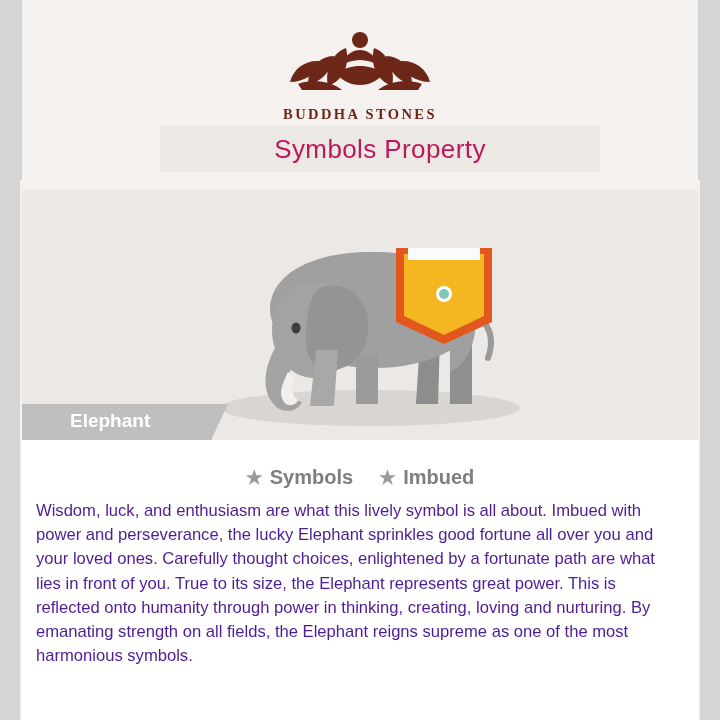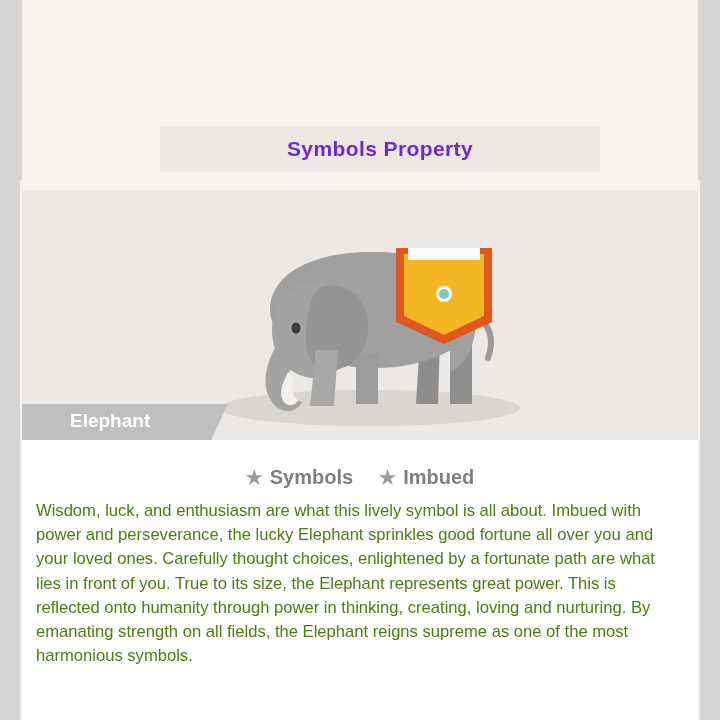--- a/index.html
+++ b/index.html
@@ -108,23 +108,23 @@
     left: 138px;
     top: 126px;
     width: 440px;
     height: 46px;
     background: #ece8e4;
     display: flex;
     align-items: center;
     justify-content: center;
   }
   .title-text {
-    font-size: 21px;
-    font-weight: bold;
-    color: #6d28d9;
+    font-size: 26px;
+    font-weight: normal;
+    color: #be185d;
     letter-spacing: 0.4px;
   }
 
   
   .image-band {
     position: absolute;
     left: 22px;
     top: 190px;
     width: 676px;
     height: 250px;
@@ -191,37 +191,62 @@
   }
   .star {
     color: #9a9a9a;
     font-size: 19px;
     line-height: 1;
   }
   .paragraph {
     margin: 10px 14px 0 14px;
     font-size: 16.6px;
     line-height: 1.46;
-    color: #4d7c0f;
+    color: #4c1d95;
     text-align: left;
   }
 </style>
 </head>
 <body>
 
 <div class="page">
 
   <div class="frame-top"></div>
   <div class="notch-left-top"></div>
   <div class="notch-right-top"></div>
   <div class="corner-tl"></div>
   <div class="diag-tl"></div>
   <div class="diag-tr"></div>
 
   <div class="header">
+    <div class="logo-wrap">
+      <svg class="logo-mark" width="160" height="80" viewBox="0 0 160 80">
+        <g fill="#6d2718">
+
+          <path d="M10 60 C14 44 30 36 44 40 C36 52 24 60 10 60 Z"></path>
+          <path d="M28 62 C28 46 40 34 54 34 C52 48 42 60 28 62 Z"></path>
+
+          <path d="M150 60 C146 44 130 36 116 40 C124 52 136 60 150 60 Z"></path>
+          <path d="M132 62 C132 46 120 34 106 34 C108 48 118 60 132 62 Z"></path>
+
+          <path d="M48 64 C44 46 54 30 66 26 C70 42 64 58 48 64 Z"></path>
+          <path d="M112 64 C116 46 106 30 94 26 C90 42 96 58 112 64 Z"></path>
+
+          <path d="M18 62 C34 56 52 60 62 68 L22 68 Z"></path>
+          <path d="M142 62 C126 56 108 60 98 68 L138 68 Z"></path>
+
+          <circle cx="80" cy="18" r="8"></circle>
+
+          <path d="M80 28 C88 28 96 34 100 44 C94 40 86 38 80 38 C74 38 66 40 60 44 C64 34 72 28 80 28 Z"></path>
+
+          <path d="M56 52 C64 46 72 44 80 44 C88 44 96 46 104 52 C96 60 88 63 80 63 C72 63 64 60 56 52 Z"></path>
+        </g>
+      </svg>
+      <span class="brand-text">BUDDHA STONES</span>
+    </div>
 
     <div class="title-bar">
       <span class="title-text">Symbols Property</span>
     </div>
   </div>
 
   <div class="image-band">
     <svg class="elephant-svg" width="480" height="250" viewBox="0 0 480 250">
 
       <ellipse cx="250" cy="218" rx="150" ry="18" fill="#d9d5d1"></ellipse>

